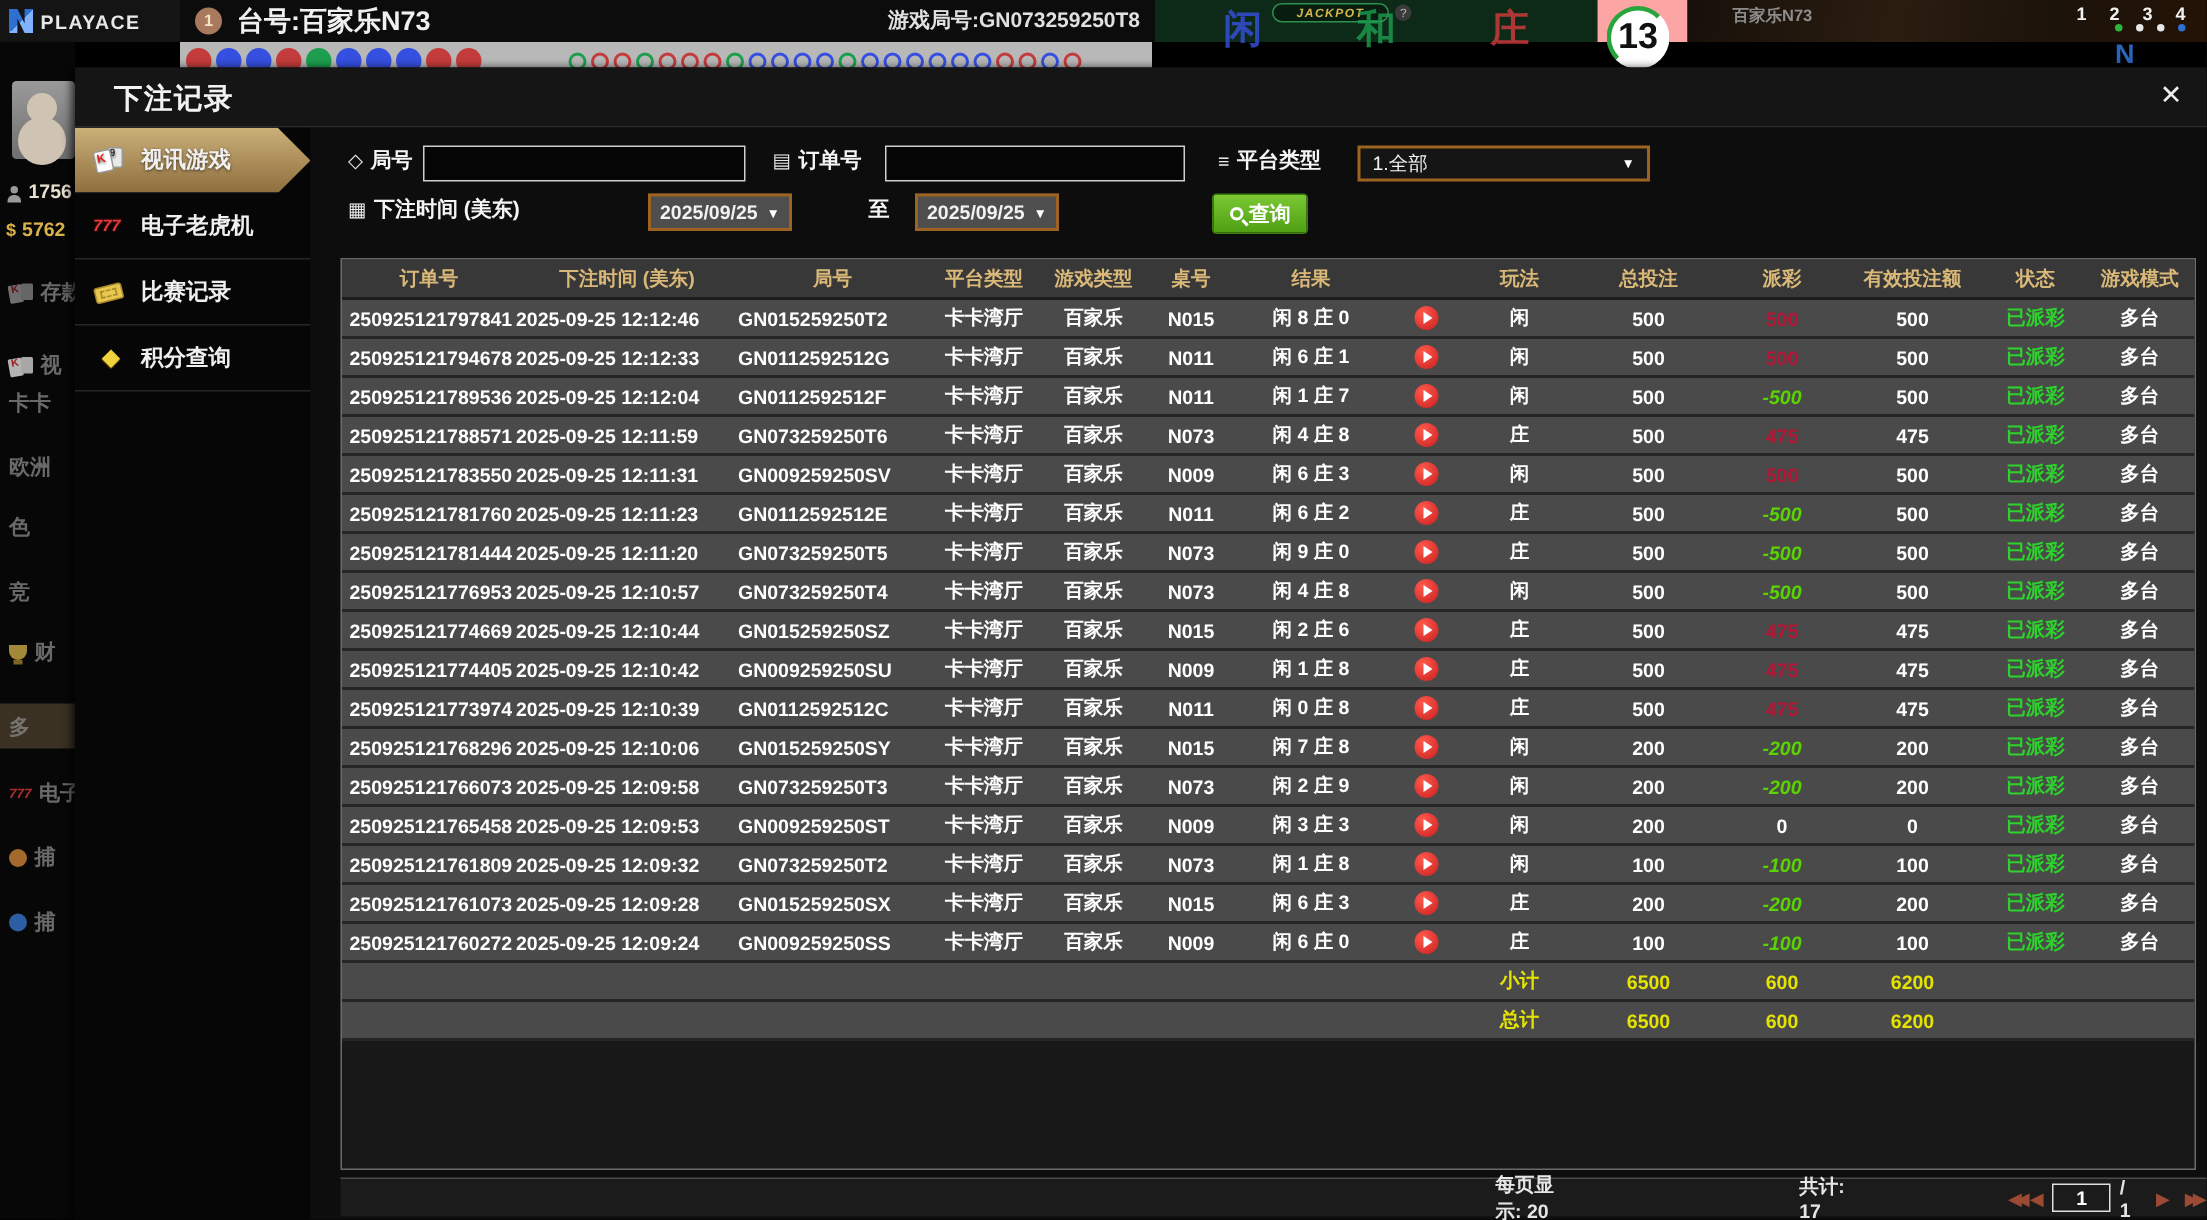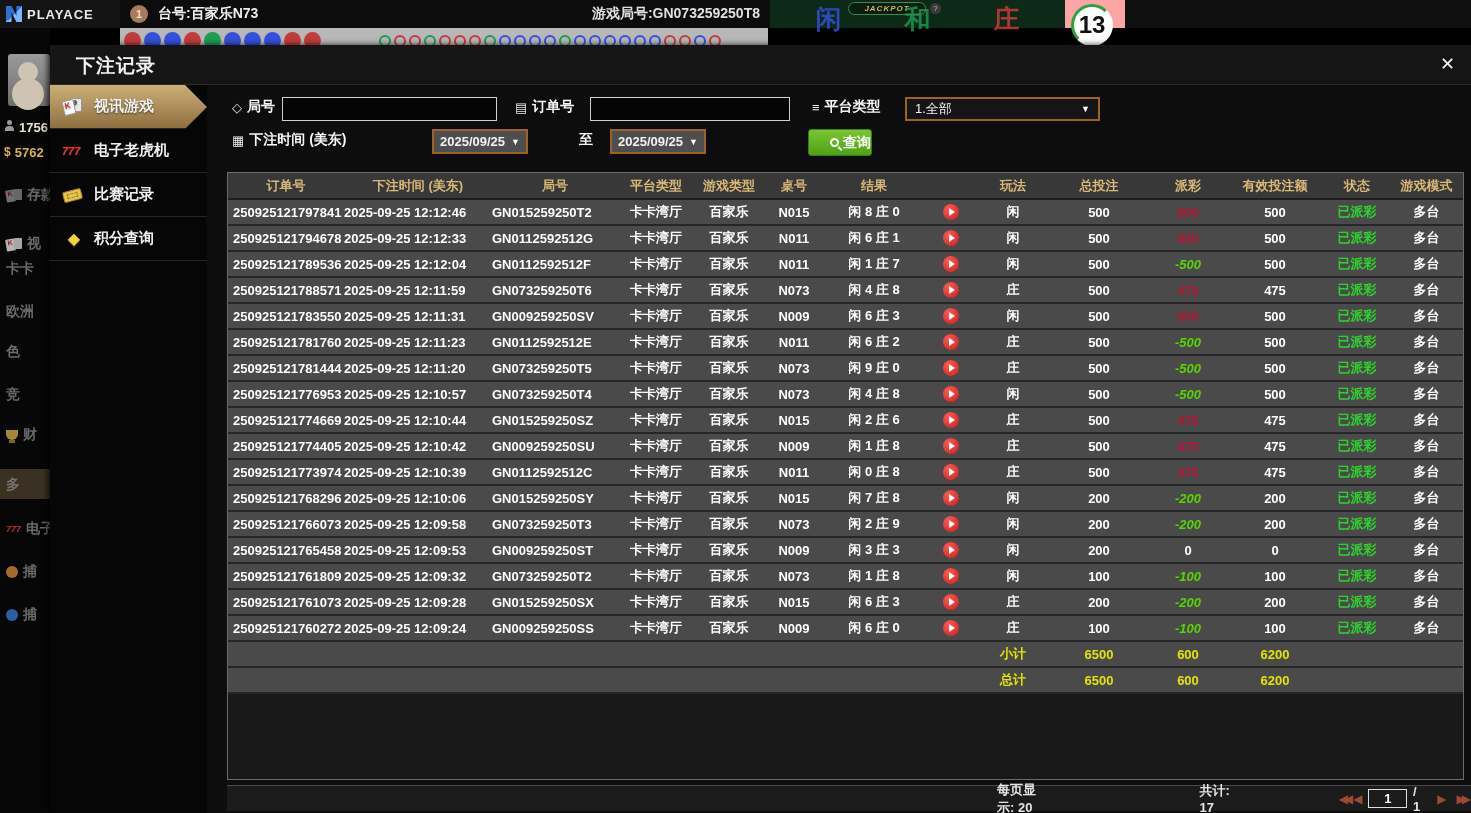--- a/index.html
+++ b/index.html
@@ -6,21 +6,21 @@
   html,body { width:1471px; height:813px; overflow:hidden; background:#000; font-family:"Liberation Sans","DejaVu Sans",sans-serif; }
   .abs { position:absolute; }
 
   
   #topbar { position:absolute; left:0; top:0; width:1471px; height:28px; background:#101010; display:flex; z-index:1; }
   .logo-box { width:120px; display:flex; align-items:center; gap:5px; padding-left:6px; background:#141414; }
   .logo-mark { width:16px; height:16px; background:linear-gradient(135deg,#2f6fd0 50%,#7fb3ff 50%); clip-path:polygon(0 100%,0 0,35% 0,65% 60%,65% 0,100% 0,100% 100%,65% 100%,35% 40%,35% 100%); }
   .logo-text { color:#e8e8e8; font-weight:bold; font-size:13px; letter-spacing:1px; }
   .info-bar { flex:0 0 650px; display:flex; align-items:center; gap:10px; background:#0c0c0c; padding:0 10px; }
   .round-badge { width:18px; height:18px; border-radius:50%; background:#a8795c; color:#f3e2c8; font-size:11px; font-weight:bold; display:flex; align-items:center; justify-content:center; }
-  .table-label { color:#f0f0f0; font-size:14px; font-weight:bold; }
+  .table-label { color:#f0f0f0; font-size:18px; font-weight:bold; }
   .round-label { margin-left:auto; color:#e0e0e0; font-size:14px; font-weight:bold; }
   .game-zone { flex:0 0 295px; position:relative; background:#0d2a19; }
   .jackpot-pill { position:absolute; left:78px; top:2px; width:78px; height:13px; border:1px solid #2f8f4f; border-radius:7px; background:#081d10; color:#d8b74a; font-size:8px; font-style:italic; font-weight:bold; text-align:center; line-height:11px; letter-spacing:1px; }
   .jackpot-q { position:absolute; left:160px; top:3px; width:11px; height:11px; border-radius:50%; background:#3a3a3a; color:#bbb; font-size:8px; text-align:center; line-height:11px; }
   .bet-chars { position:absolute; left:0; top:6px; width:100%; display:flex; justify-content:space-around; padding:0 14px; }
   .bet-char { font-size:26px; font-weight:bold; opacity:.8; line-height:26px; }
   .countdown-wrap { flex:0 0 60px; background:#fca5a5; position:relative; }
   .countdown { position:absolute; left:6px; top:4px; width:42px; height:42px; background:#fff; border-radius:50%; border:3px solid #fff; border-top-color:#27a53a; border-left-color:#27a53a; color:#111; font-size:24px; font-weight:bold; display:flex; align-items:center; justify-content:center; }
   .video-zone { flex:1; position:relative; background:linear-gradient(100deg,#17100a 0%,#2b1d10 40%,#1c130b 70%,#241205 100%); }
   .video-title { position:absolute; left:30px; top:3px; color:#8d8d8d; font-size:11px; font-weight:bold; }
@@ -33,21 +33,21 @@
   #beadstrip { position:absolute; left:120px; top:28px; width:648px; height:26px; background:#b8b8b8; border-bottom:1px solid #7a5c33; display:flex; align-items:center; gap:3px; padding:0 4px; overflow:hidden; }
   .bead { flex:0 0 auto; border-radius:50%; }
   .bead.solid { width:17px; height:17px; color:#fff; font-size:8px; display:flex; align-items:center; justify-content:center; }
   .bead.ring { width:12px; height:12px; background:transparent !important; border:2px solid; }
   .bead-gap { flex:0 0 52px; }
 
   
   #leftbg { position:absolute; left:0; top:28px; width:50px; height:785px; background:#070707; overflow:hidden; z-index:0; }
   .avatar { position:absolute; left:8px; top:26px; width:42px; height:52px; background:linear-gradient(#9a9a9a,#6f6f6f); border-radius:3px; }
   .avatar::after { content:""; position:absolute; left:10px; top:8px; width:20px; height:20px; border-radius:50%; background:#cfc4b4; box-shadow:0 22px 0 6px #cfc4b4; }
-  .lstat { position:absolute; left:4px; display:flex; align-items:flex-start; gap:4px; font-size:13px; font-weight:bold; }
+  .lstat { position:absolute; left:4px; display:flex; align-items:flex-end; gap:4px; font-size:13px; font-weight:bold; }
   .person-ic { width:11px; height:11px; position:relative; }
   .person-ic::before { content:""; position:absolute; left:3px; top:0; width:5px; height:5px; border-radius:50%; background:#9a9a9a; }
   .person-ic::after { content:""; position:absolute; left:1px; top:6px; width:9px; height:5px; border-radius:4px 4px 0 0; background:#9a9a9a; }
   .dollar-ic { color:#d9b34a; font-size:12px; font-weight:bold; }
   .lnav-item { position:absolute; left:6px; color:#8a8a8a; font-size:14px; font-weight:bold; display:flex; align-items:center; gap:5px; opacity:.75; white-space:nowrap; }
   .lnav-hl { position:absolute; left:0; width:50px; height:30px; background:#3a3122; }
   .mini-cards { width:16px; height:13px; position:relative; }
   .mini-cards::before { content:"K"; position:absolute; left:0; top:1px; width:9px; height:12px; background:#eee; border-radius:1px; color:#c22; font-size:7px; font-weight:bold; text-align:center; transform:rotate(-10deg); }
   .mini-cards::after { content:""; position:absolute; left:8px; top:0; width:8px; height:11px; background:#ddd; border-radius:1px; }
   .mini-777 { color:#e23b3b; font-size:9px; font-style:italic; font-weight:bold; }
@@ -79,21 +79,21 @@
   .ic-doc::after { content:""; position:absolute; left:2px; top:6px; width:9px; height:1px; background:#fff; box-shadow:0 3px 0 #fff,0 6px 0 #fff; }
 
   
   #content { position:absolute; left:157px; top:40px; right:0; bottom:0; background:#0d0d0d; }
   .flabel { display:flex; align-items:center; gap:5px; color:#f5f5f5; font-size:14px; font-weight:bold; }
   .ficon { color:#e8e8e8; font-size:13px; font-weight:normal; }
   .txt-input { background:#050505; border:1px solid #cfcfcf; height:24px; color:#fff; font-size:13px; padding:0 5px; }
   .date-box { height:25px; background:#4e4e4e; border:2px solid #9c6420; color:#f2f2f2; font-size:13px; font-weight:bold; display:flex; align-items:center; justify-content:center; gap:6px; cursor:pointer; }
   .caret { font-size:9px; color:#fff; }
   .select-box { height:24px; background:#151515; border:2px solid #9c6420; color:#f2f2f2; font-size:13px; display:flex; align-items:center; justify-content:space-between; padding:0 8px; cursor:pointer; }
-  #query-btn { position:absolute; left:601px; top:44px; width:64px; height:27px; background:linear-gradient(#7ac832,#4f9f14); border:1px solid #3c7e10; border-radius:3px; color:#fff; font-size:14px; font-weight:bold; display:flex; align-items:center; justify-content:flex-end; gap:4px; cursor:pointer; }
+  #query-btn { position:absolute; left:601px; top:44px; width:64px; height:27px; background:linear-gradient(#7ac832,#4f9f14); border:1px solid #3c7e10; border-radius:3px; color:#fff; font-size:14px; font-weight:bold; display:flex; align-items:center; justify-content:center; gap:4px; cursor:pointer; }
   .mag { width:9px; height:9px; border:2px solid #fff; border-radius:50%; position:relative; }
   .mag::after { content:""; position:absolute; left:7px; top:6px; width:2px; height:5px; background:#fff; transform:rotate(-45deg); }
 
   
   #btable { position:absolute; left:20px; top:87px; width:1237px; height:608px; border:1px solid #6b6b6b; background:#181818; overflow:hidden; }
   .trow { display:grid; grid-template-columns:116px 148px 126px 76px 70px 60px 100px 54px 70px 102px 76px 98px 66px 1fr; align-items:center; height:26px; font-size:13px; font-weight:bold; color:#fff; background:#4a4a4a; border-bottom:2px solid #262626; }
   .trow > div { text-align:center; overflow:hidden; white-space:nowrap; }
   .trow > div:nth-child(1) { text-align:left; padding-left:5px; }
   .trow > div:nth-child(2), .trow > div:nth-child(3) { text-align:left; }
   #thead { background:#383838; color:#d9b878; height:27px; border-bottom:2px solid #1d1d1d; }
@@ -130,20 +130,31 @@
     <div class="jackpot-pill">JACKPOT</div>
     <div class="jackpot-q">?</div>
     <div class="bet-chars">
         <span class="bet-char" style="color: rgb(53, 80, 224);">闲</span>
         <span class="bet-char" style="color: rgb(29, 158, 79);">和</span>
         <span class="bet-char" style="color: rgb(212, 59, 59);">庄</span>
       </div>
   </div>
   <div class="countdown-wrap">
     <div class="countdown">13</div>
+  </div>
+  <div class="video-zone">
+    <span class="video-title">百家乐N73</span>
+    <span class="video-numbers">1 2 3 4</span>
+    <div class="video-dots">
+        <span class="vdot" style="background: rgb(45, 181, 60);"></span>
+        <span class="vdot" style="background: rgb(232, 232, 232);"></span>
+        <span class="vdot" style="background: rgb(232, 232, 232);"></span>
+        <span class="vdot" style="background: rgb(47, 111, 208);"></span>
+      </div>
+    <span class="video-n">N</span>
   </div>
 </div>
 
 <div id="beadstrip">
     <span class="bead solid" style="background: rgb(196, 59, 59);"></span>
     <span class="bead solid" style="background: rgb(53, 80, 224);"></span>
     <span class="bead solid" style="background: rgb(53, 80, 224);"></span>
     <span class="bead solid" style="background: rgb(196, 59, 59);"></span>
     <span class="bead solid" style="background: rgb(29, 158, 79);"></span>
     <span class="bead solid" style="background: rgb(53, 80, 224);"></span>

